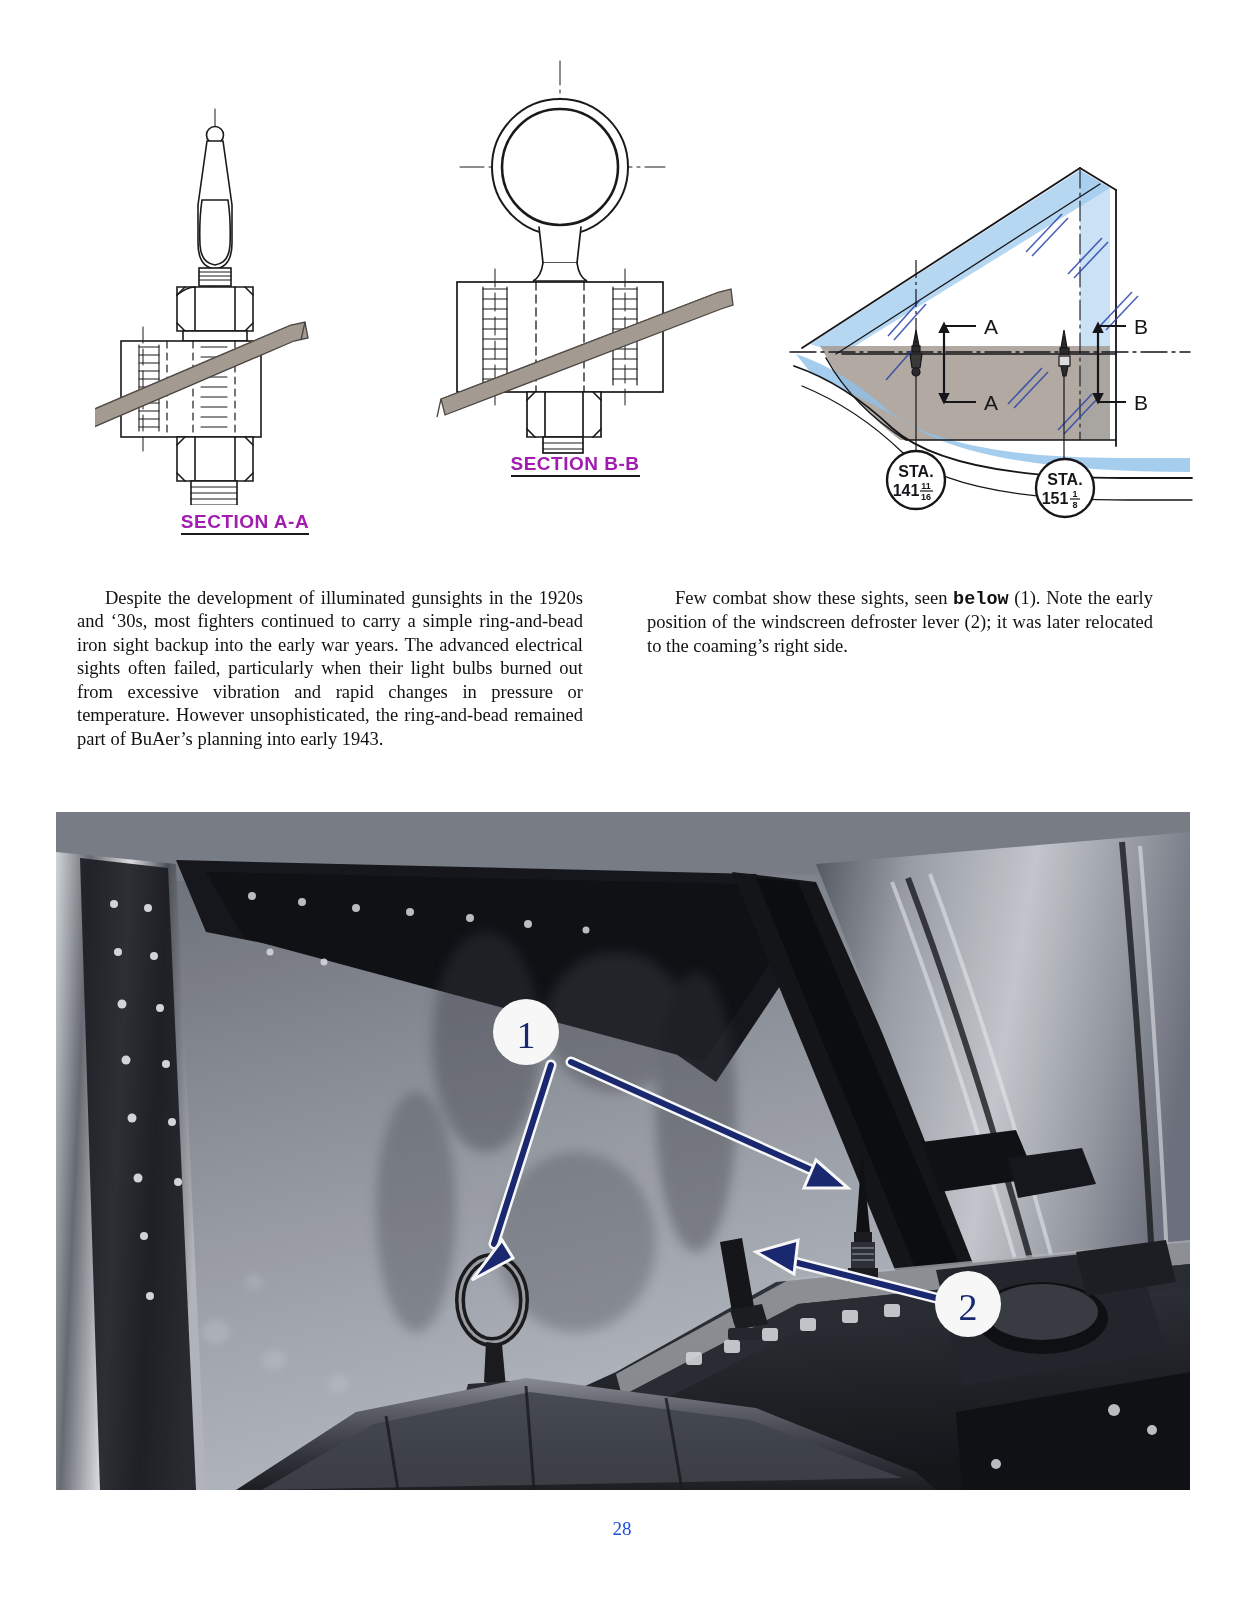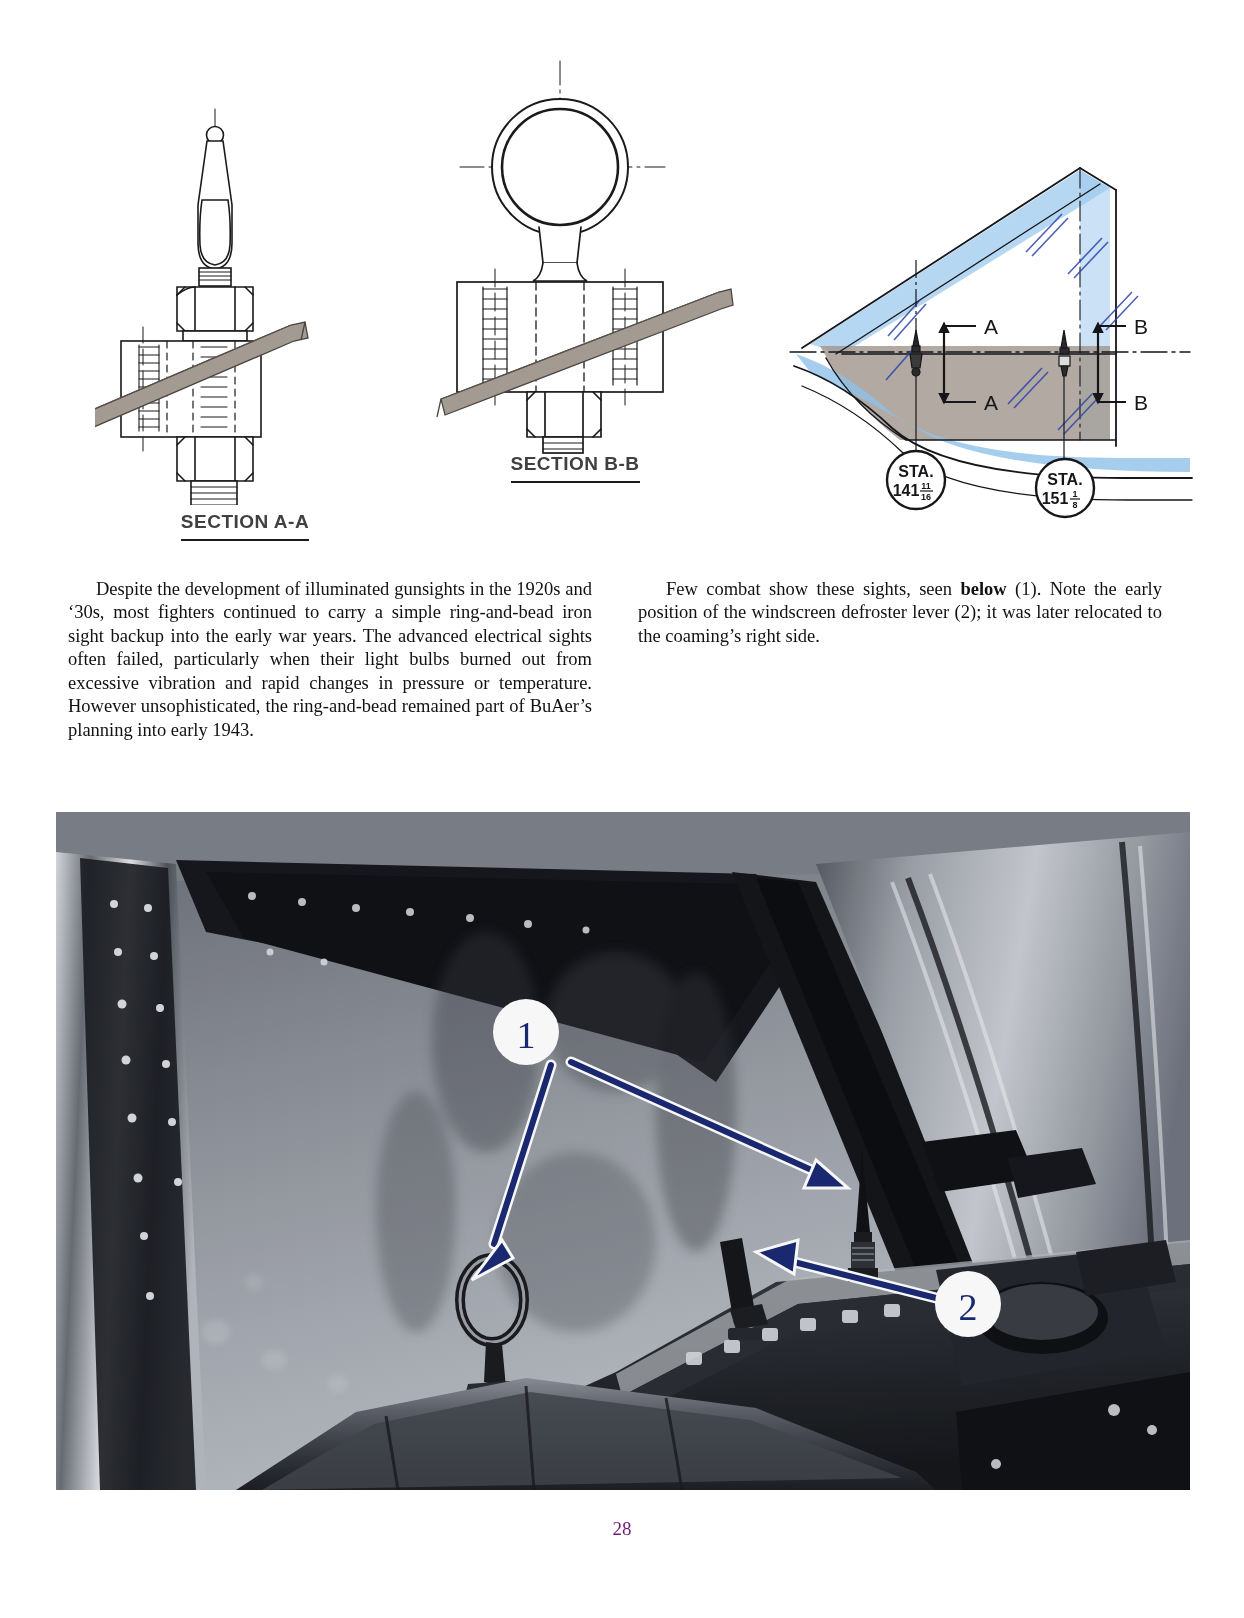--- a/index.html
+++ b/index.html
@@ -26,25 +26,25 @@
 
   .fig {
     position: absolute;
   }
 
   .fig-caption {
     font-family: "Liberation Sans", sans-serif;
     font-weight: bold;
     font-size: 19px;
     letter-spacing: 0.5px;
-    color: #404040;
+    color: #a21caf;
     text-align: center;
     white-space: nowrap;
     border-bottom: 2px solid #1a1a1a;
-    padding-bottom: 6px;
+    padding-bottom: 0;
     display: inline-block;
   }
 
   
   #fig-section-aa { left: 95px; top: 95px; width: 300px; height: 445px; }
   #fig-section-bb { left: 415px; top: 55px; width: 320px; height: 445px; }
   #fig-windscreen { left: 780px; top: 140px; width: 420px; height: 390px; }
 
   .cap-wrap { position: absolute; width: 100%; text-align: center; }
 
@@ -60,25 +60,25 @@
   }
   .col {
     width: 540px;
     font-size: 18.5px;
     line-height: 1.268;
     text-align: justify;
     text-justify: inter-word;
     hyphens: none;
   }
   .col p {
-    margin: 8px;
+    margin: 17px;
     text-indent: 28px;
   }
   .col p.cont { text-indent: 0; }
-  .col b { font-weight: bold; }
+  .col b { font-weight: bold; font-family: Liberation Mono, monospace; }
 
   
   #photo-figure {
     position: absolute;
     left: 56px;
     top: 812px;
     width: 1134px;
     height: 678px;
     overflow: hidden;
     background: #8d9099;
@@ -86,21 +86,21 @@
   #photo-canvas { position: absolute; inset: 0; }
 
   
   #page-number {
     position: absolute;
     left: 0;
     top: 1518px;
     width: 1244px;
     text-align: center;
     font-size: 19px;
-    color: #701a75;
+    color: #1d4ed8;
   }
 
   .callout-num {
     font-family: "Liberation Serif", serif;
     font-size: 38px;
     fill: #1b2a74;
   }
 </style>
 </head>
 <body>

